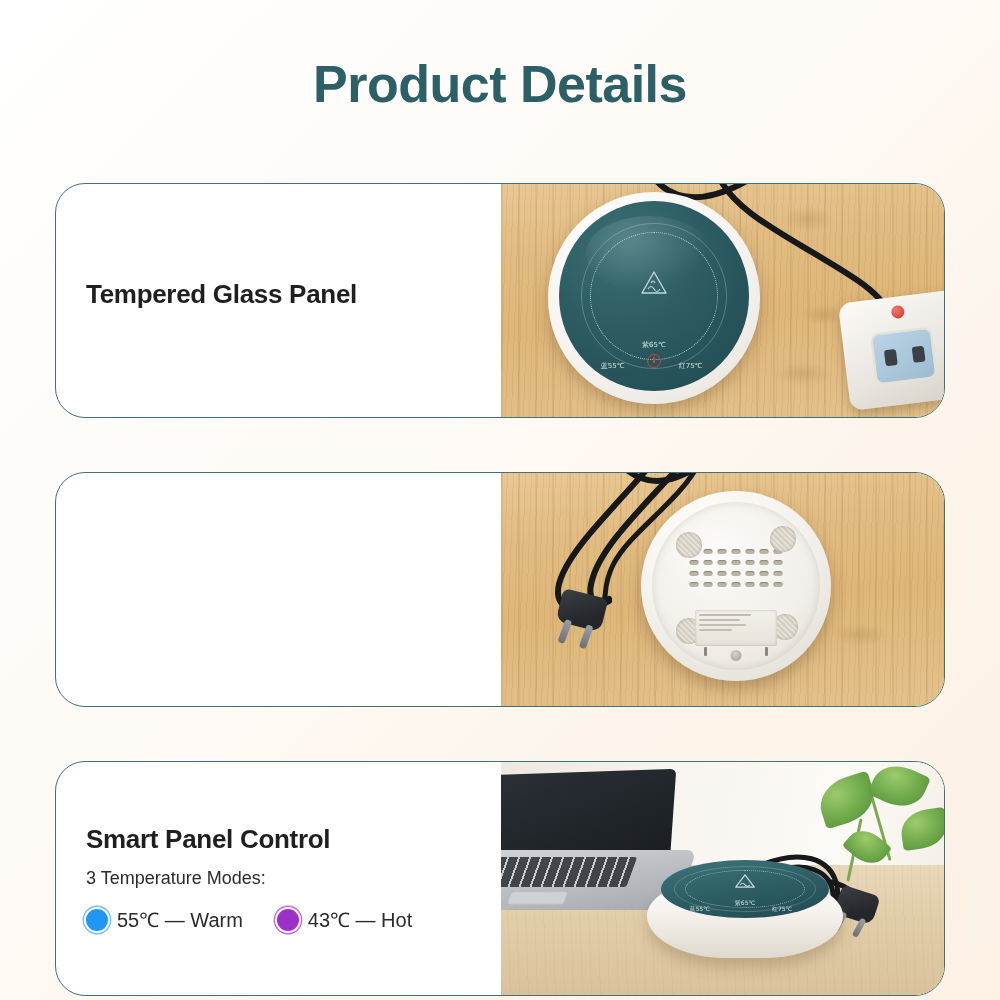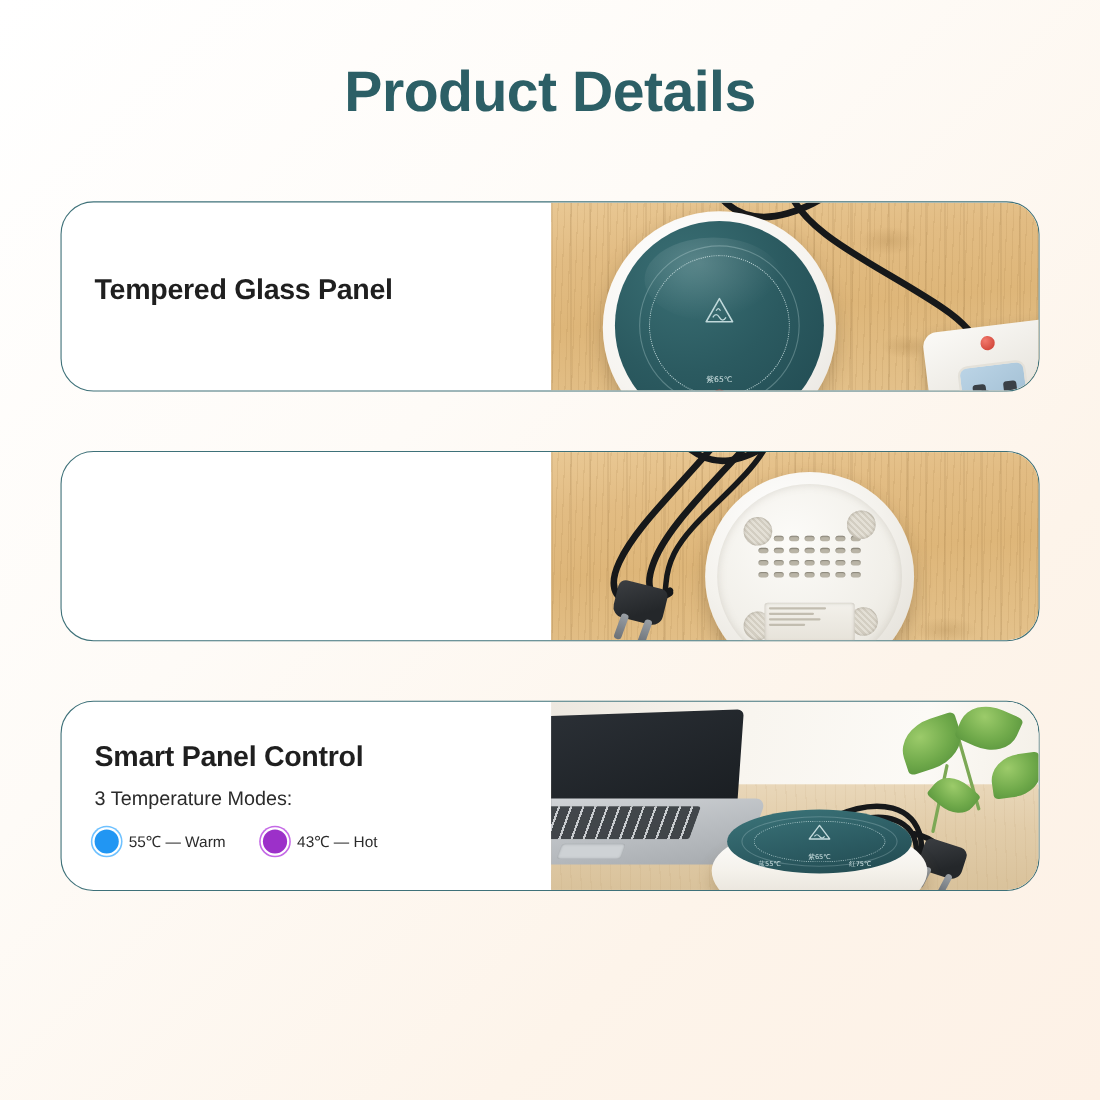--- a/index.html
+++ b/index.html
@@ -31,21 +31,21 @@
   .cards {
     position: absolute;
     left: 55px;
     top: 183px;
     width: 890px;
   }
 
   .card {
     position: relative;
     width: 890px;
-    height: 173px;
+    height: 235px;
     border: 1.6px solid #3E7179;
     border-radius: 30px;
     background: #FFFFFF;
     margin-bottom: 54px;
     overflow: hidden;
     display: flex;
   }
 
   .card-text {
     width: 445px;
@@ -81,21 +81,21 @@
 
   
   .modes-label { font-size: 18px; color: #2B2B2B; margin-bottom: 17px; }
   .mode-rows { display: flex; flex-direction: column; gap: 13px; }
   .mode-row { display: flex; align-items: center; gap: 34px; }
   .mode { display: flex; align-items: center; gap: 9px; }
   .dot {
     width: 22px; height: 22px; border-radius: 50%;
     display: inline-block; flex: 0 0 auto;
   }
-  .mode-text { font-size: 14px; color: #2B2B2B; white-space: nowrap; }
+  .mode-text { font-size: 20px; color: #2B2B2B; white-space: nowrap; }
 
   
   .bamboo {
     position: absolute; inset: 0;
     background:
       repeating-linear-gradient(92deg,
         rgba(155,115,60,0.13) 0px, rgba(155,115,60,0.13) 1px,
         rgba(255,255,255,0) 1px, rgba(255,255,255,0) 6px),
       repeating-linear-gradient(90deg,
         rgba(120,85,40,0.10) 0px, rgba(120,85,40,0.10) 2px,

